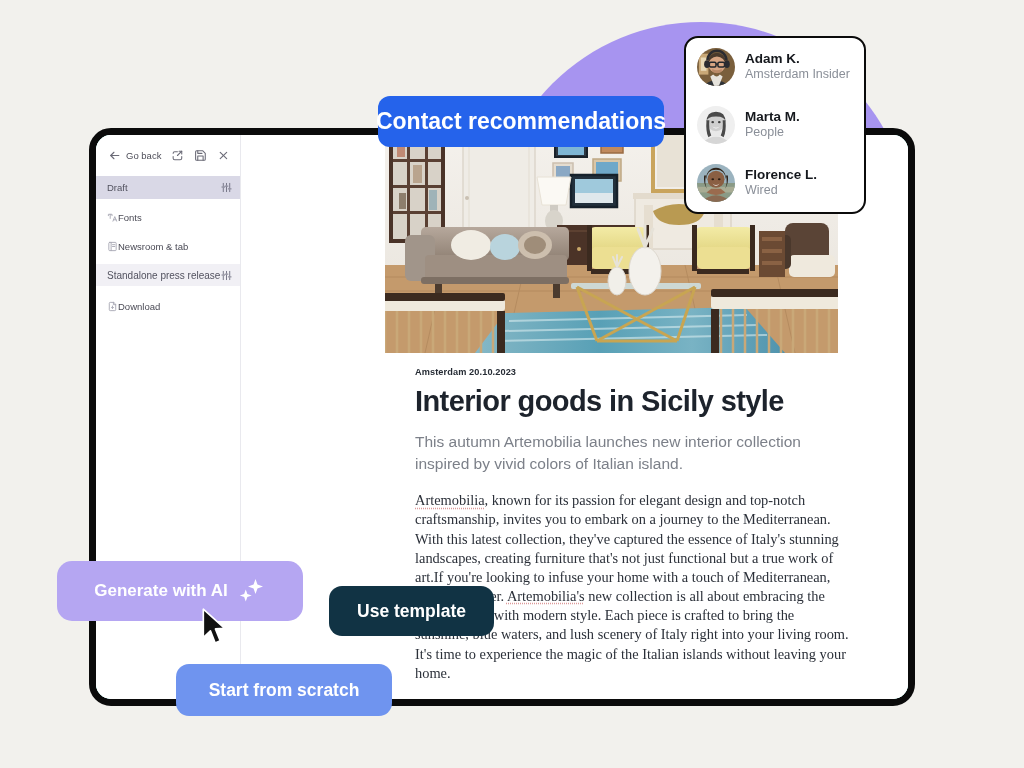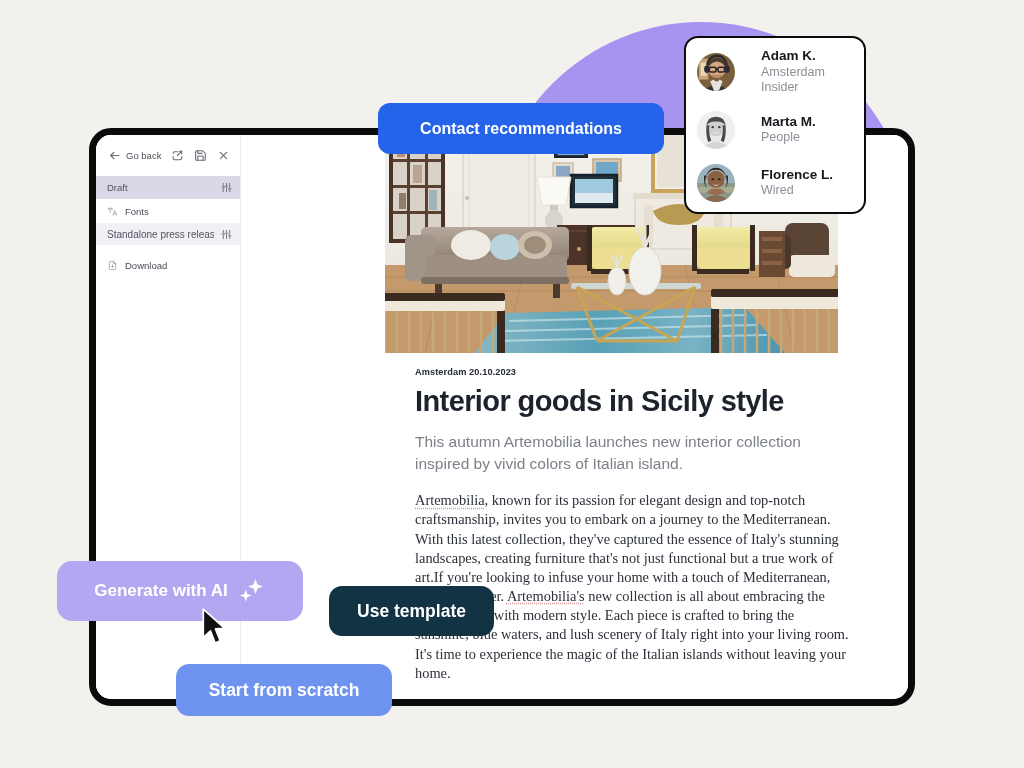--- a/index.html
+++ b/index.html
@@ -46,26 +46,26 @@
   }
   .toolbar .goback {
     display: flex; align-items: center; gap: 5px;
     font-size: 9.5px; color: #4d4d58; white-space: nowrap;
   }
   .ticon { display: inline-flex; width: 13px; height: 13px; color:#6b6b77; }
   .ticon svg { width: 100%; height: 100%; display:block; }
 
   .nav { margin-top: 4px; }
   .nav-item {
-    display: flex; align-items: center; gap: 7px;
+    display: flex; align-items: center; 
     height: 22px;
     padding: 0 8px 0 11px;
     font-size: 9.5px;
     color: #4a4a55;
-    margin-bottom: 1px;
+    margin-bottom: 7px;
     white-space: nowrap;
   }
   .nav-item .ic { width: 11px; height: 11px; flex: 0 0 11px; color: #a7a7b4; }
   .nav-item .ic svg { width:100%; height:100%; display:block; }
   .nav-item .lbl { flex: 1 1 auto; overflow: hidden; }
   .nav-item .trail { width: 11px; height: 11px; flex: 0 0 11px; color: #6f6f80; }
   .nav-item .trail svg { width:100%; height:100%; display:block; }
   .nav-item.is-draft { background: #d9d8e6; color:#52525f; height: 23px; }
   .nav-item.is-standalone { background: #f1f0f5; color:#52525f; padding-left: 11px; font-size: 10px; }
   .nav-item.spaced { margin-top: 9px; }
@@ -99,22 +99,22 @@
               text-decoration-style: dotted; text-underline-offset: 2px; }
 
   
   .chip {
     position: absolute;
     display: flex; align-items: center; justify-content: center;
     font-weight: bold; color: #fff;
     border-radius: 13px;
     white-space: nowrap;
   }
-  .chip-contact { left: 378px; top: 103px; width: 286px; height: 51px;
-                  background: #2563eb; font-size: 16px; border-radius: 12px; }
+  .chip-contact { left: 378px; top: 96px; width: 286px; height: 51px;
+                  background: #2563eb; font-size: 23px; border-radius: 12px; }
   .chip-generate { left: 57px; top: 561px; width: 246px; height: 60px;
                    background: #b5a6f2; font-size: 17px; border-radius: 15px; gap: 8px; }
   .chip-template { left: 329px; top: 586px; width: 165px; height: 50px;
                    background: #113344; font-size: 17.5px; border-radius: 13px; }
   .chip-scratch { left: 176px; top: 664px; width: 216px; height: 52px;
                   background: #6f94ef; font-size: 17.5px; border-radius: 13px; }
   .sparkle { width: 30px; height: 30px; flex: 0 0 30px; }
   .sparkle svg { width: 100%; height: 100%; display: block; }
 
   .cursor { position: absolute; left: 199px; top: 608px; width: 30px; height: 38px; }
@@ -123,21 +123,21 @@
   
   .contacts {
     position: absolute; left: 684px; top: 36px;
     width: 182px; height: 178px;
     background: #fff;
     border: 2.5px solid #0b0b0b;
     border-radius: 14px;
     padding: 10px 11px;
     display: flex; flex-direction: column; justify-content: space-between;
   }
-  .contact-row { display: flex; align-items: center; gap: 26px; }
+  .contact-row { display: flex; align-items: center; gap: 10px; }
   .avatar {
     width: 38px; height: 38px; flex: 0 0 38px;
     border-radius: 50%; overflow: hidden; position: relative;
   }
   .avatar svg { width: 100%; height: 100%; display: block; }
   .c-name { font-size: 13.5px; font-weight: bold; color: #15181d; line-height: 1.15; }
   .c-org  { font-size: 12.5px; color: #8a8f98; line-height: 1.25; margin-top: 1px; }
 </style>
 </head>
 <body>
@@ -210,20 +210,31 @@
                 <path d="M3 8V5h8v3"></path>
                   <line x1="7" y1="5" x2="7" y2="14"></line>
                 <path d="M13 20l4-10 4 10"></path>
                   <line x1="14.4" y1="17" x2="19.6" y2="17"></line>
               </svg>
             </span>
             <span class="lbl">Fonts</span>
           </div>
 
 
+          <div class="nav-item">
+            <span class="ic">
+              <svg viewBox="0 0 24 24" fill="none" stroke="currentColor" stroke-width="2" stroke-linecap="round" stroke-linejoin="round">
+                <rect x="4" y="3" width="16" height="18" rx="2"></rect>
+                  <line x1="9" y1="3" x2="9" y2="21"></line>
+                <line x1="12" y1="8" x2="17" y2="8"></line>
+                  <line x1="12" y1="12" x2="17" y2="12"></line>
+              </svg>
+            </span>
+            <span class="lbl">Newsroom &amp; tab</span>
+          </div>
 
           <div class="nav-item is-standalone">
             <span class="lbl">Standalone press release</span>
             <span class="trail">
               <svg viewBox="0 0 24 24" fill="none" stroke="currentColor" stroke-width="2" stroke-linecap="round">
                 <line x1="5" y1="3" x2="5" y2="9"></line>
                   <line x1="5" y1="13" x2="5" y2="21"></line>
                 <line x1="12" y1="3" x2="12" y2="7"></line>
                   <line x1="12" y1="11" x2="12" y2="21"></line>
                 <line x1="19" y1="3" x2="19" y2="13"></line>

